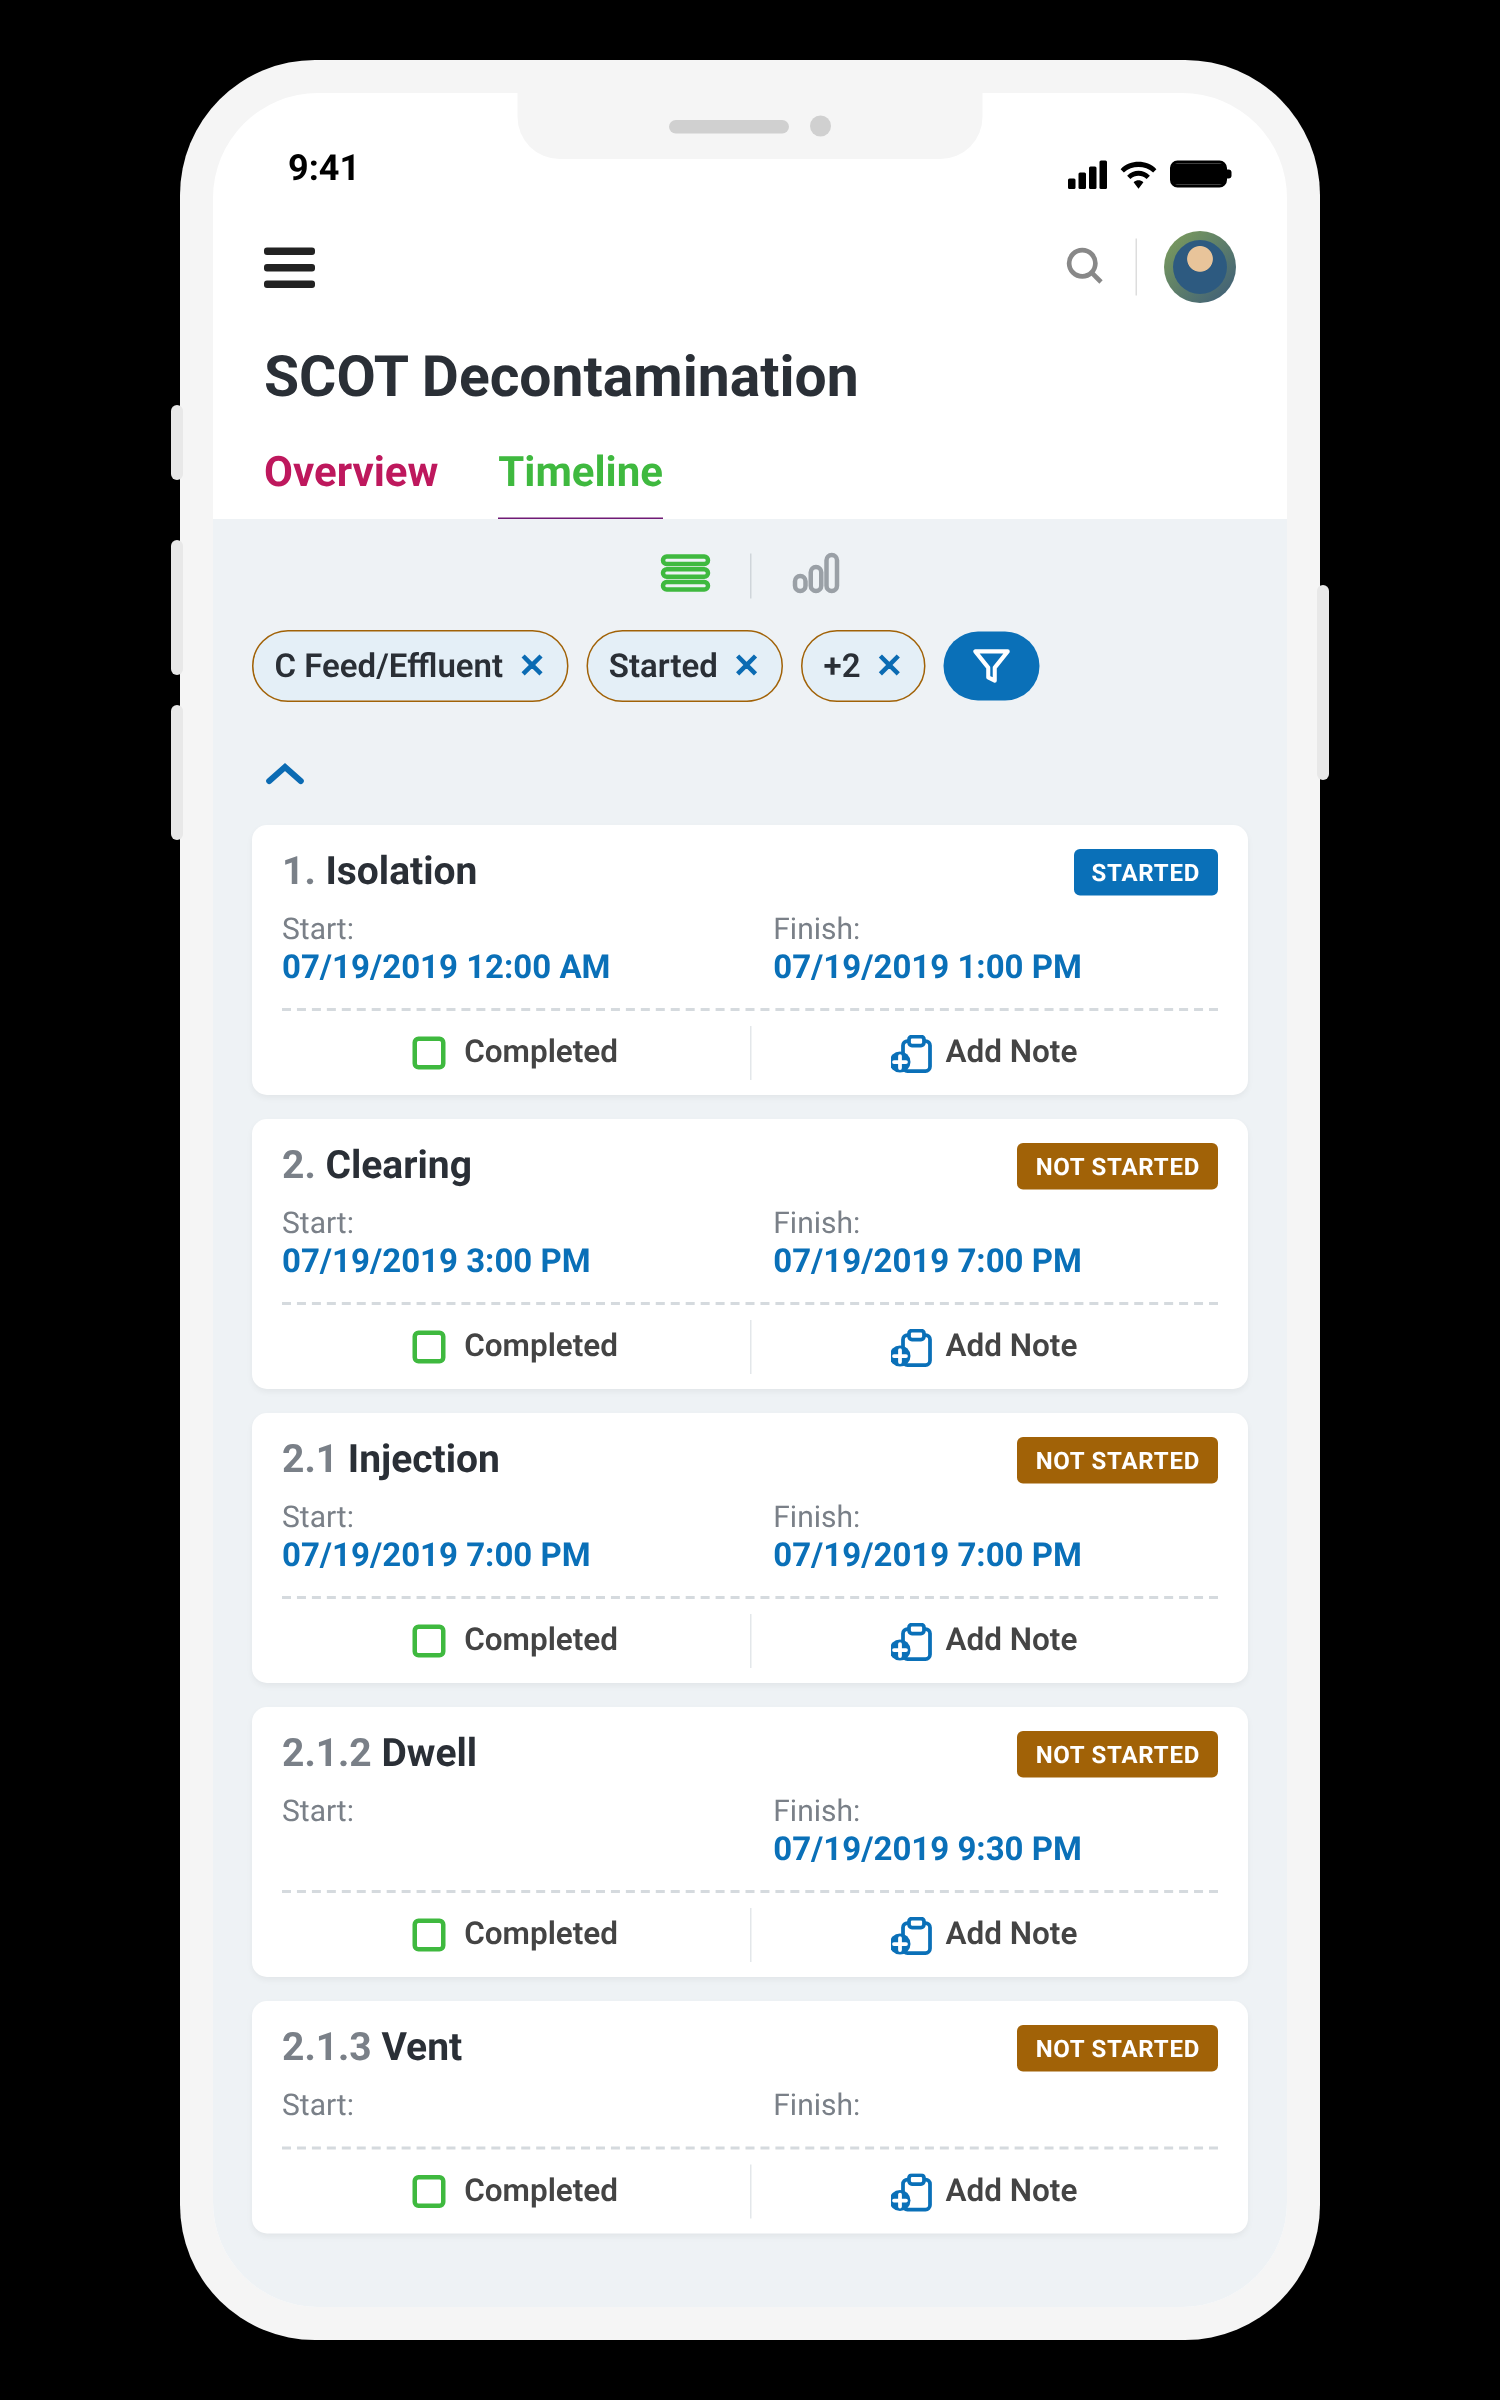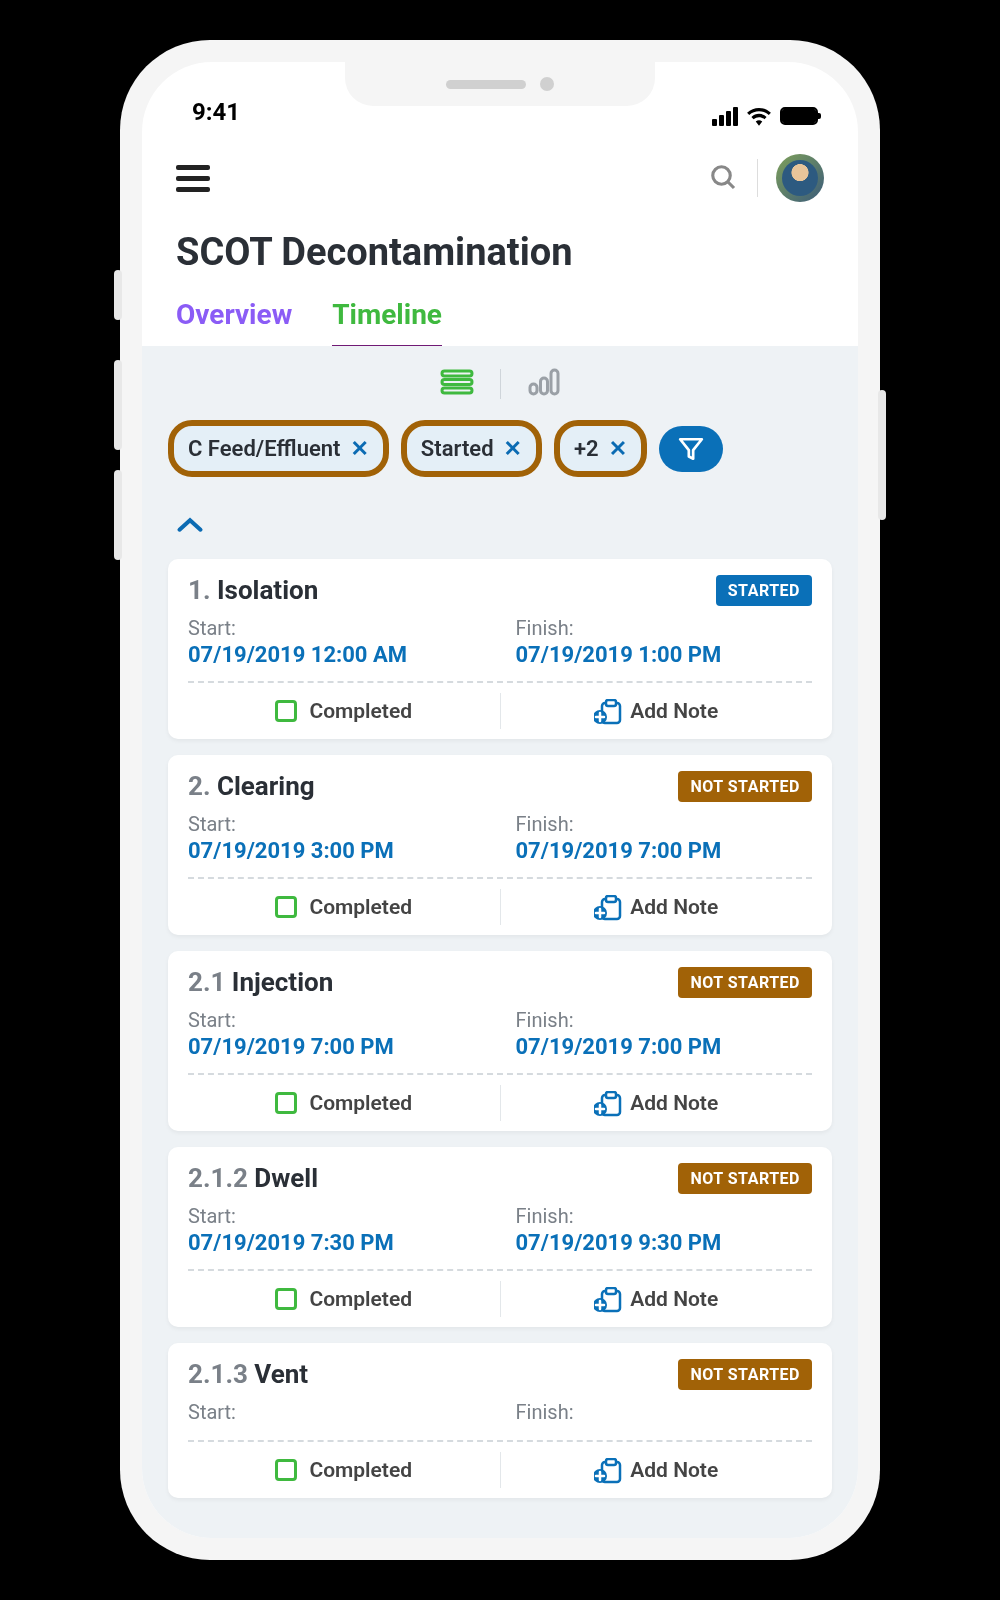--- a/index.html
+++ b/index.html
@@ -88,21 +88,21 @@
 .hamburger span { height: 5px; background:#222; border-radius: 2px; }
 .header-right { display: flex; align-items: center; gap: 18px; }
 .search-icon svg { display: block; stroke: #888; }
 .vr { width: 1px; height: 38px; background: #ddd; }
 .avatar { width: 48px; height: 48px; border-radius: 50%; background: linear-gradient(135deg,#7fa05a,#3b5b7a); position: relative; overflow: hidden; }
 .avatar::after { content:""; position:absolute; inset: 6px; border-radius:50%; background: radial-gradient(circle at 50% 35%, #e8c49a 28%, #2d5a80 30%); }
 
 .page-title { font-size: 38px; font-weight: 700; color:#2a2f36; margin: 18px 0 24px 4px; }
 
 .tabs { display: flex; gap: 40px; padding: 0 4px; }
-.tab { font-size: 28px; font-weight: 700; color: #8b5cf6; padding-bottom: 14px; cursor: pointer; }
+.tab { font-size: 28px; font-weight: 700; color: #be185d; padding-bottom: 14px; cursor: pointer; }
 .tab.active { color: #3fb93f; border-bottom: 1px solid #701a75; }
 
 .content {
   flex: 1;
   background: #eef2f5;
   overflow: hidden;
   padding: 0 26px;
 }
 .view-toggle {
   display: flex;
@@ -116,21 +116,21 @@
 
 .chips {
   display: flex;
   gap: 12px;
   flex-wrap: wrap;
   align-items: center;
   margin-bottom: 22px;
 }
 .chip {
   background: #e4eff7;
-  border: 6px solid #a16207;
+  border: 1px solid #a16207;
   border-radius: 24px;
   padding: 10px 14px;
   display: flex;
   align-items: center;
   gap: 10px;
   font-size: 22px;
   font-weight: 600;
   color: #2a2f36;
   cursor: pointer;
 }
@@ -397,21 +397,20 @@
     </div>
           </div>
           <div class="card">
     <div class="card-head">
       <div class="card-title"><span class="card-num">2.1.2</span> Dwell</div>
       <div class="badge notstarted">NOT STARTED</div>
     </div>
     <div class="times">
       <div class="time-col">
         <div class="time-label">Start:</div>
-        <div class="time-val">07/19/2019 7:30 PM</div>
       </div>
       <div class="time-col">
         <div class="time-label">Finish:</div>
         <div class="time-val">07/19/2019 9:30 PM</div>
       </div>
     </div>
     <div class="dashed"></div>
     <div class="card-actions">
       <div class="col">
         <span class="checkbox"></span>

